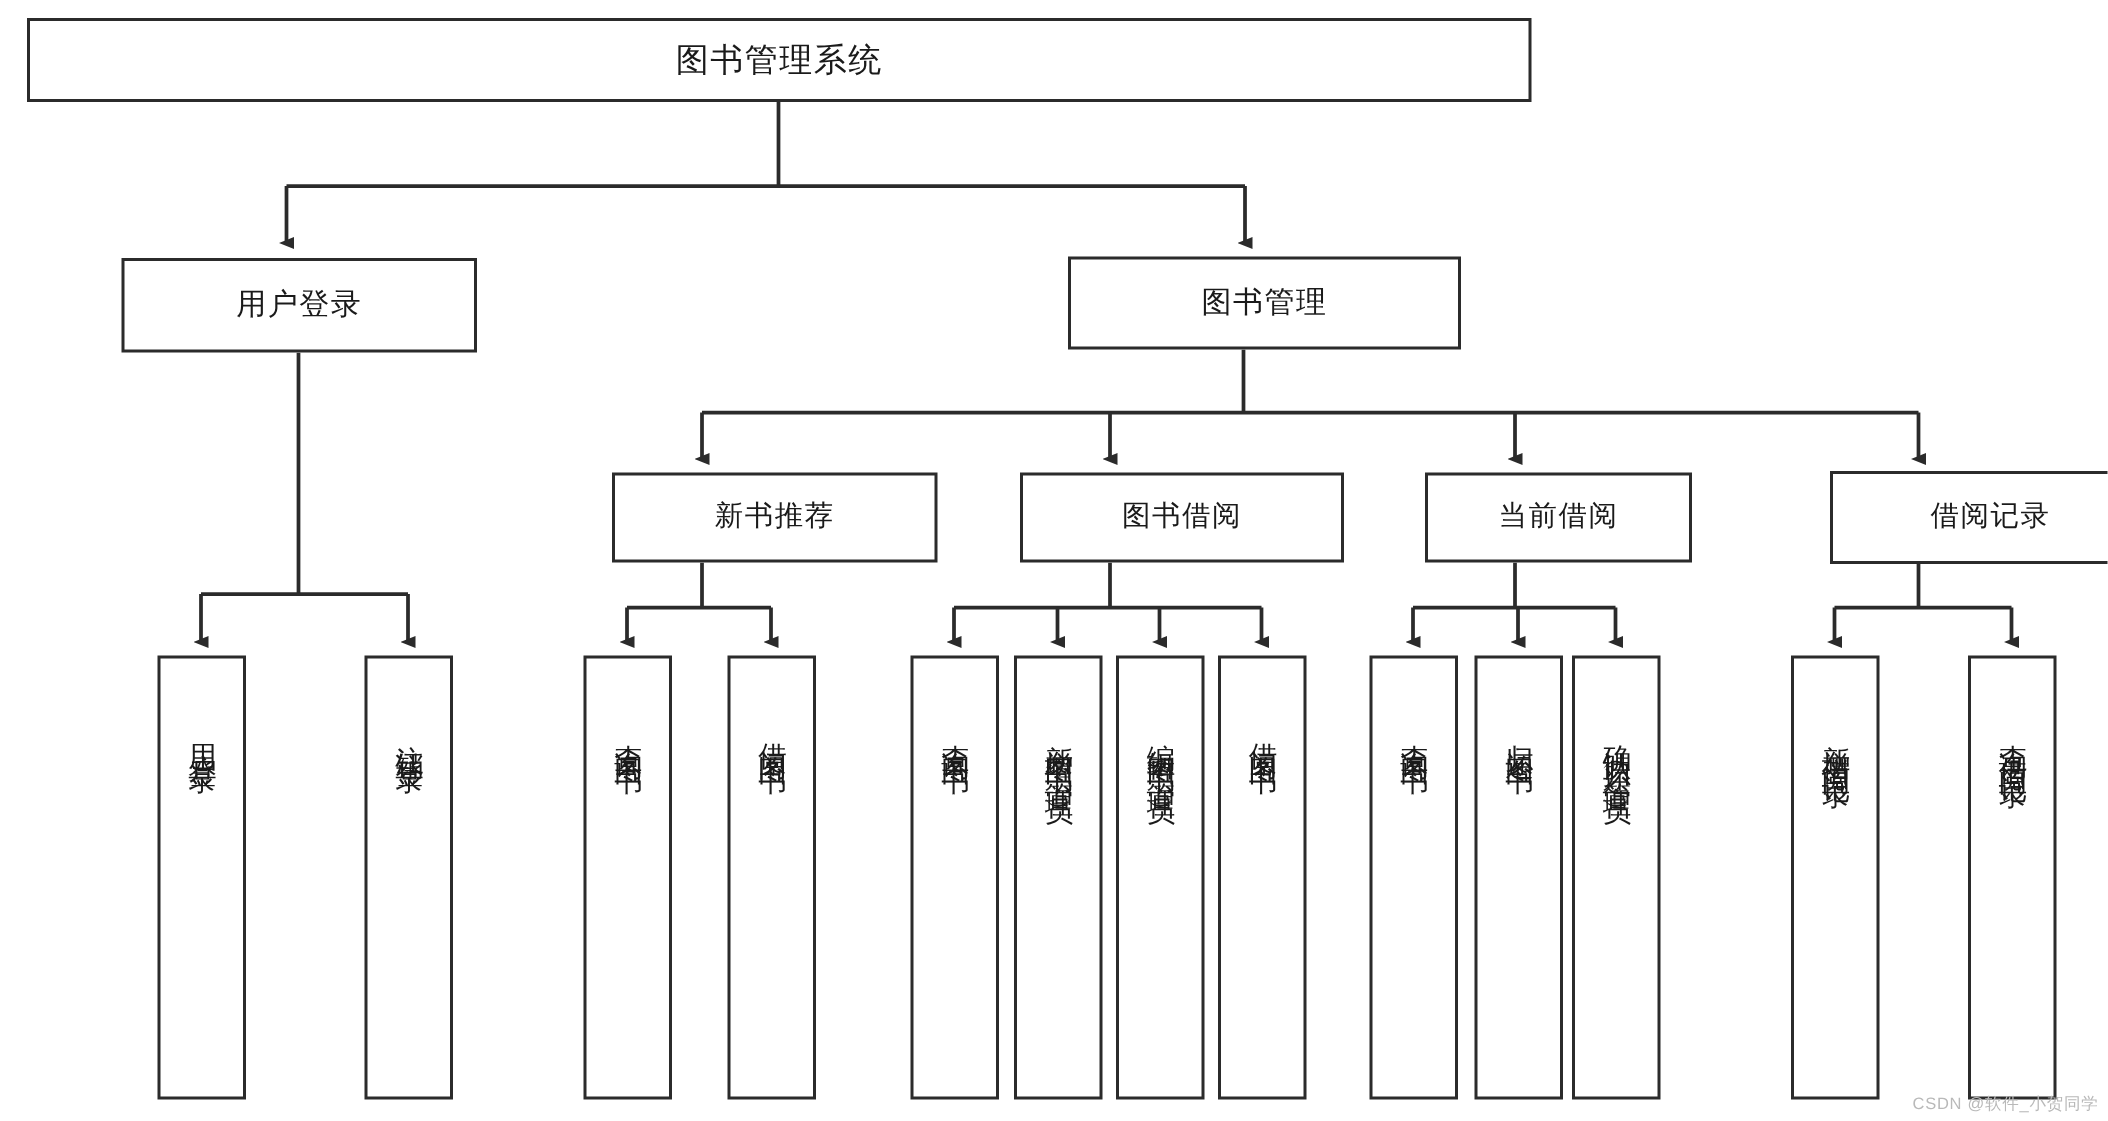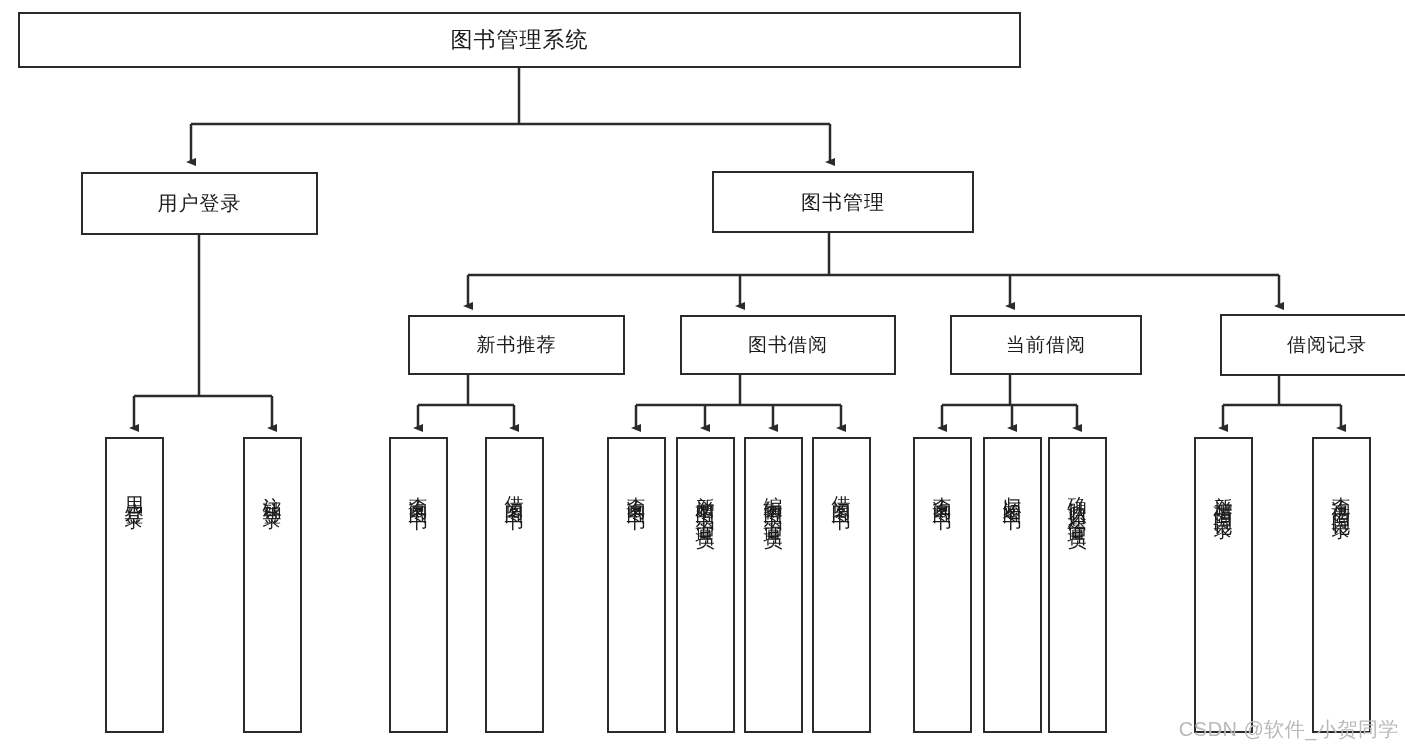--- a/index.html
+++ b/index.html
@@ -64,21 +64,21 @@
     writing-mode: vertical-rl;
     text-orientation: upright;
     letter-spacing: 5px;
     line-height: 1.0;
     white-space: nowrap;
   }
   #watermark {
     position: absolute;
     right: 24px;
     bottom: 4px;
-    font-size: 20px;
+    font-size: 11px;
     color: #b9b9b9;
     letter-spacing: 0.5px;
     white-space: nowrap;
   }
 </style>
 </head>
 <body>
 
 <div id="diagram-root">
 
@@ -142,21 +142,21 @@
   <div class="node level-2" style="left:712px; top:171px; width:262px; height:62px;">
     <span class="label">图书管理</span>
   </div>
 
   <div class="node level-3" style="left:360px; top:315px; width:217px; height:60px;">
     <span class="label">新书推荐</span>
   </div>
   <div class="node level-3" style="left:632px; top:315px; width:216px; height:60px;">
     <span class="label">图书借阅</span>
   </div>
-  <div class="node level-3" style="left:902px; top:315px; width:192px; height:60px;text-align:right;">
+  <div class="node level-3" style="left:902px; top:315px; width:178px; height:60px;text-align:right;">
     <span class="label">当前借阅</span>
   </div>
   <div class="node level-3" style="left:1172px; top:314px; width:214px; height:62px;">
     <span class="label">借阅记录</span>
   </div>
 
   <div class="node leaf" style="left:105px; top:437px; width:59px; height:296px;">
     <span class="label">用户登录</span>
   </div>
   <div class="node leaf" style="left:243px; top:437px; width:59px; height:296px;">

